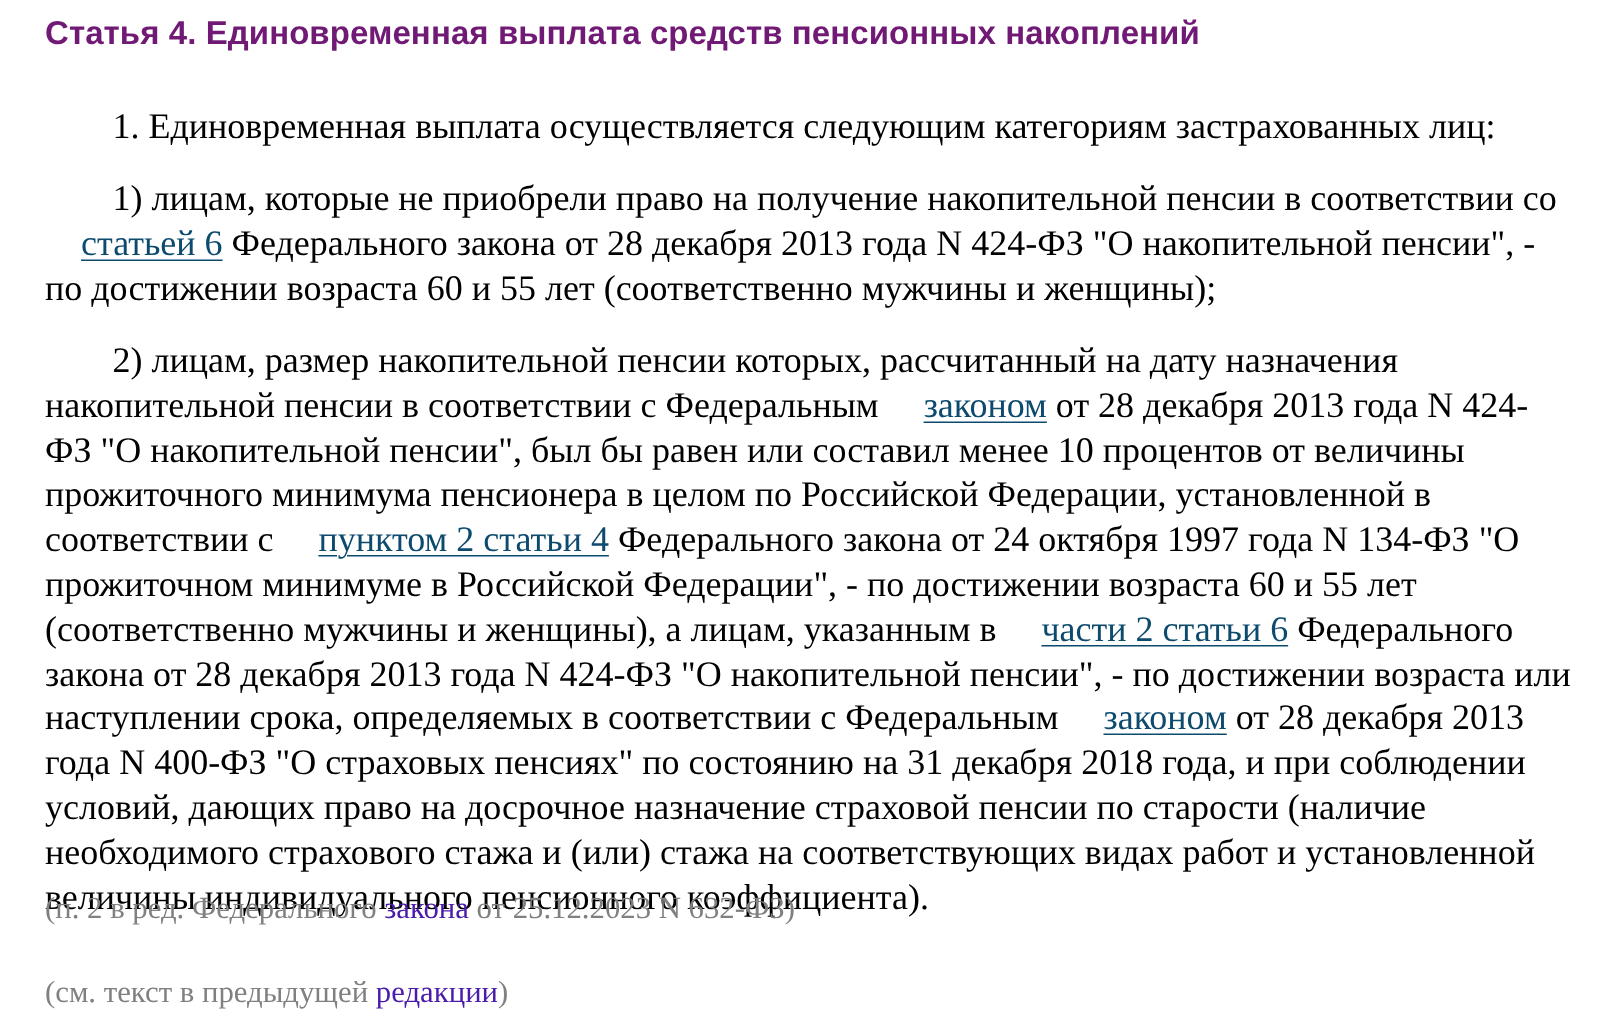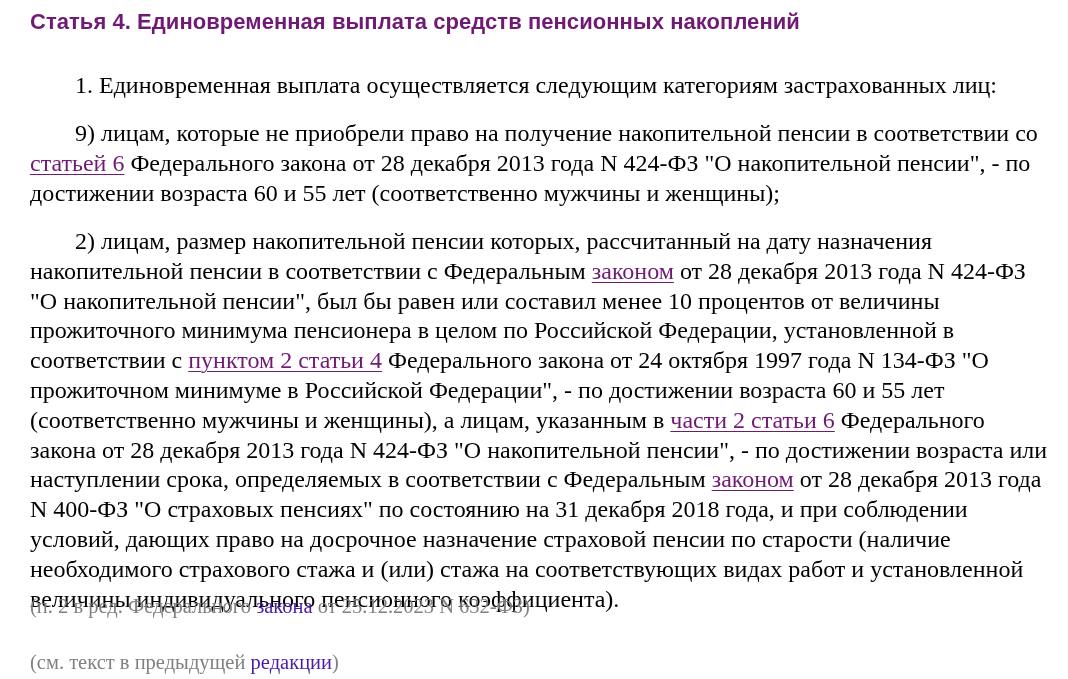--- a/index.html
+++ b/index.html
@@ -51,38 +51,39 @@
       line-height: 29.8px;
       color: #808080;
       margin: 0;
       position: absolute;
       left: 0;
       white-space: nowrap;
     }
     .note1 { top: 592px; }
     .note2 { top: 648px; }
     a.doc-link {
-      color: #701a75;
+      color: #0c4a6e;
       text-decoration: underline;
       text-underline-offset: 3px;
       text-decoration-thickness: 1px;
+      margin-left: 24px;
     }
     a.note-link {
       color: #4b1bab;
       text-decoration: none;
     }
   </style>
 </head>
 <body>
 
 <div class="article">
   <h1 class="article-title">Статья 4. Единовременная выплата средств пенсионных накоплений</h1>
 
   <p class="para p1"><span>1. Единовременная выплата осуществляется следующим категориям застрахованных лиц:</span></p>
 
-  <p class="para p2"><span>9) лицам, которые не приобрели право на получение накопительной пенсии в соответствии со </span><a class="doc-link" href="#">статьей 6</a><span> Федерального закона от 28 декабря 2013 года N 424-ФЗ "О накопительной пенсии", - по достижении возраста 60 и 55 лет (соответственно мужчины и женщины);</span></p>
+  <p class="para p2"><span>1) лицам, которые не приобрели право на получение накопительной пенсии в соответствии со </span><a class="doc-link" href="#">статьей 6</a><span> Федерального закона от 28 декабря 2013 года N 424-ФЗ "О накопительной пенсии", - по достижении возраста 60 и 55 лет (соответственно мужчины и женщины);</span></p>
 
   <p class="para p3"><span>2) лицам, размер накопительной пенсии которых, рассчитанный на дату назначения накопительной пенсии в соответствии с Федеральным </span><a class="doc-link" href="#">законом</a><span> от 28 декабря 2013 года N 424-ФЗ "О накопительной пенсии", был бы равен или составил менее 10 процентов от величины прожиточного минимума пенсионера в целом по Российской Федерации, установленной в соответствии с </span><a class="doc-link" href="#">пунктом 2 статьи 4</a><span> Федерального закона от 24 октября 1997 года N 134-ФЗ "О прожиточном минимуме в Российской Федерации", - по достижении возраста 60 и 55 лет (соответственно мужчины и женщины), а лицам, указанным в </span><a class="doc-link" href="#">части 2 статьи 6</a><span> Федерального закона от 28 декабря 2013 года N 424-ФЗ "О накопительной пенсии", - по достижении возраста или наступлении срока, определяемых в соответствии с Федеральным </span><a class="doc-link" href="#">законом</a><span> от 28 декабря 2013 года N 400-ФЗ "О страховых пенсиях" по состоянию на 31 декабря 2018 года, и при соблюдении условий, дающих право на досрочное назначение страховой пенсии по старости (наличие необходимого страхового стажа и (или) стажа на соответствующих видах работ и установленной величины индивидуального пенсионного коэффициента).</span></p>
 
   <p class="note note1"><span>(п. 2 в ред. Федерального </span><a class="note-link" href="#">закона</a><span> от 25.12.2023 N 632-ФЗ)</span></p>
 
   <p class="note note2"><span>(см. текст в предыдущей </span><a class="note-link" href="#">редакции</a><span>)</span></p>
 </div>
 
 </body></html>

